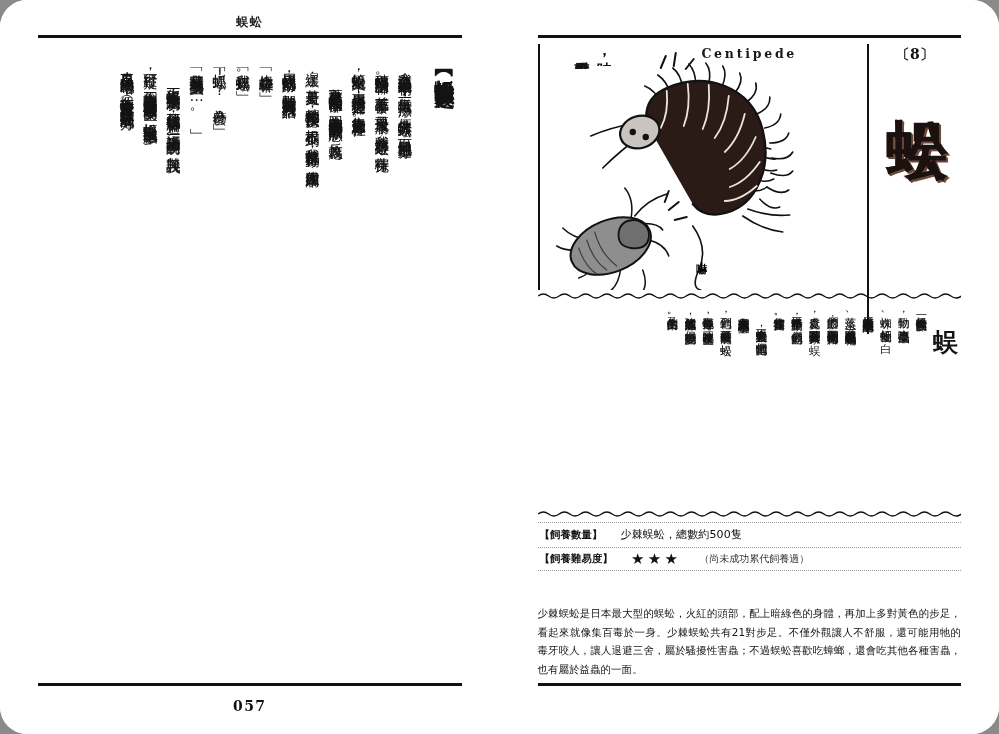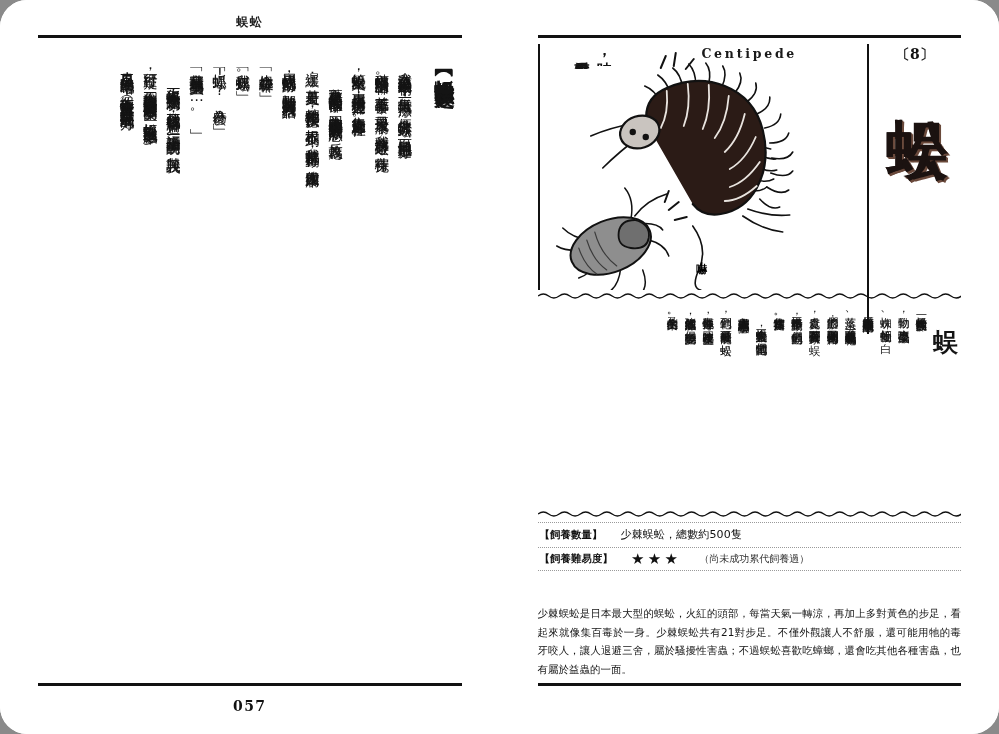--- a/index.html
+++ b/index.html
@@ -334,19 +334,19 @@
 
 
 
         <div class="specrow">
           <span class="lbl">【飼養難易度】</span>
           <span class="stars">★★★</span>
           <span class="note">（尚未成功累代飼養過）</span>
         </div>
       </div>
 
-      <div id="tail">少棘蜈蚣是日本最大型的蜈蚣，火紅的頭部，每當天氣一轉涼，再加上多對黃色的步足，看起來就像集百毒於一身。少棘蜈蚣共有21對步足。不僅外觀讓人不舒服，還可能用牠的毒牙咬人，讓人退避三舍，屬於騷擾性害蟲；不過蜈蚣喜歡吃蟑螂，還會吃其他各種害蟲，也有屬於益蟲的一面。</div>
+      <div id="tail">少棘蜈蚣是日本最大型的蜈蚣，火紅的頭部，配上暗綠色的身體，再加上多對黃色的步足，看起來就像集百毒於一身。少棘蜈蚣共有21對步足。不僅外觀讓人不舒服，還可能用牠的毒牙咬人，讓人退避三舍，屬於騷擾性害蟲；不過蜈蚣喜歡吃蟑螂，還會吃其他各種害蟲，也有屬於益蟲的一面。</div>
     </div>
 
     <div class="footrule"></div>
   </div>
 
 </div>
 
 </body></html>

